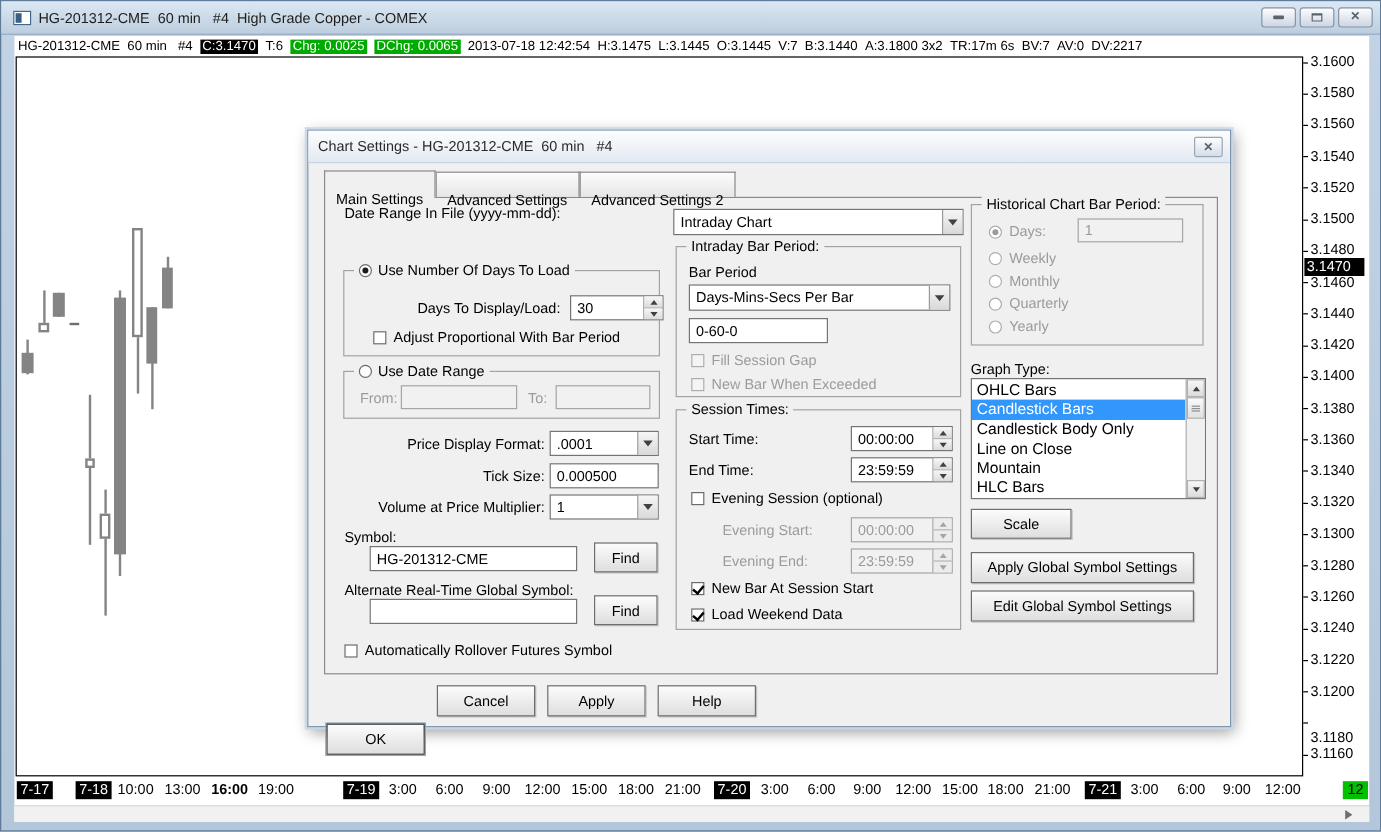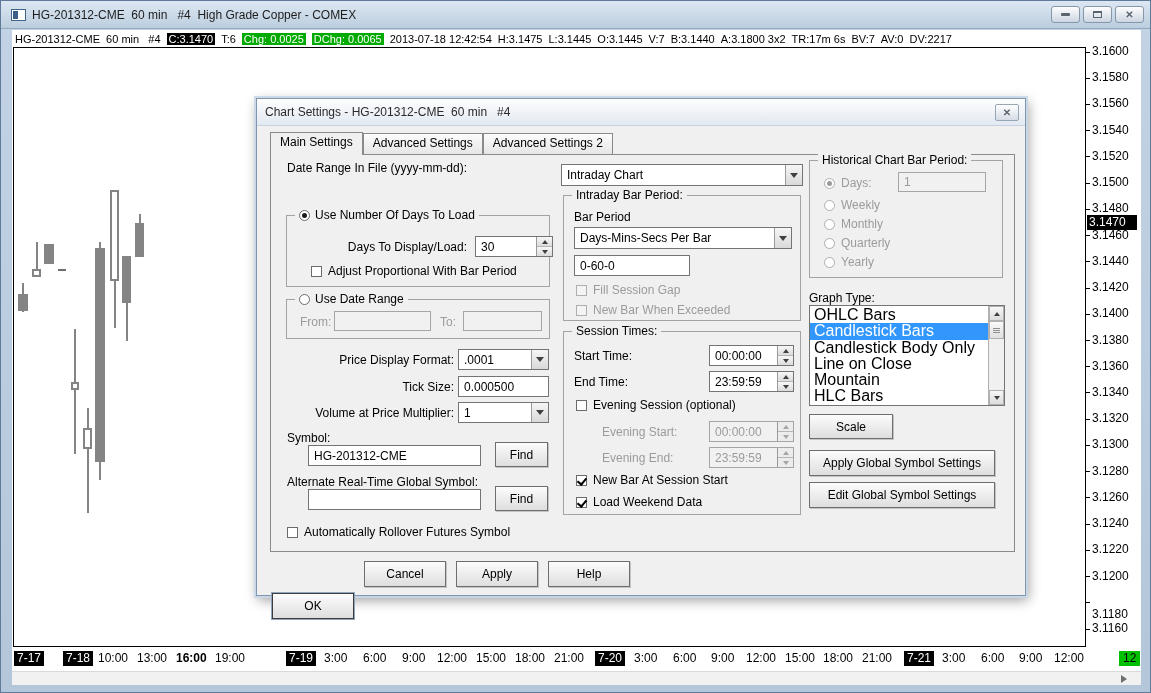--- a/index.html
+++ b/index.html
@@ -35,25 +35,25 @@
   .pa-label{position:absolute;font-size:12px;color:#000;}
   .pa-last{position:absolute;background:#000;color:#fff;font-size:12px;line-height:15px;height:15px;width:50px;padding-left:2px;}
   
   #time-axis{position:absolute;inset:0;}
   .ta-label{position:absolute;top:621px;font-size:12px;color:#000;line-height:15px;}
   .ta-label.date{background:#000;color:#fff;padding:0 3px;}
   .ta-label.current{background:#00C000;color:#000;padding:0 4px;}
   .hscroll{position:absolute;left:0;top:641px;width:1129px;height:14px;background:#f1f1f1;border-top:1px solid #d9d9d9;}
   .hscroll-arrow{position:absolute;right:14px;top:3px;width:0;height:0;border-top:4px solid transparent;border-bottom:4px solid transparent;border-left:6px solid #6e6e6e;}
   
-  .dialog{position:absolute;left:255px;top:97px;width:770px;height:498px;background:#f0f0f0;border:1px solid #7f96ad;box-shadow:0 0 0 2px rgba(200,215,232,.9),2px 4px 12px rgba(0,0,0,.4);}
+  .dialog{position:absolute;left:255px;top:107px;width:770px;height:498px;background:#f0f0f0;border:1px solid #7f96ad;box-shadow:0 0 0 2px rgba(200,215,232,.9),2px 4px 12px rgba(0,0,0,.4);}
   .dlg-title{position:absolute;left:0;top:0;right:0;height:27px;background:linear-gradient(#fdfdfe,#e2e9f2);border-bottom:1px solid #c7d3e0;display:flex;align-items:center;padding:0 8px;font-size:12px;color:#2a2a2a;}
   .dlg-close{position:absolute;right:6px;top:5px;width:24px;height:17px;border:1px solid #97a5b5;border-radius:2px;background:linear-gradient(#fefefe,#d6dde6);display:flex;align-items:center;justify-content:center;font-size:10px;font-weight:bold;color:#5a646f;}
   .tabs{position:absolute;left:13px;top:33px;display:flex;align-items:flex-end;z-index:2;}
-  .tab{font-size:12px;padding:2px 9px 3px 9px;border:1px solid #8a8a8a;border-bottom:none;background:linear-gradient(#fcfcfc,#e6e6e6);margin-right:0;height:21px;}
+  .tab{font-size:12px;padding:16px 9px 3px 9px;border:1px solid #8a8a8a;border-bottom:none;background:linear-gradient(#fcfcfc,#e6e6e6);margin-right:0;height:21px;}
   .tab.active{background:#f0f0f0;height:23px;margin-bottom:-1px;position:relative;}
   .panel{position:absolute;left:13px;top:55px;width:745px;height:398px;border:1px solid #8a8a8a;background:#f0f0f0;}
   .lbl{position:absolute;font-size:12px;color:#000;white-space:nowrap;}
   .lbl.dis{color:#9b9b9b;}
   .rlabel{position:absolute;font-size:12px;color:#000;text-align:right;white-space:nowrap;}
   .tfield{position:absolute;background:#fff;border:1px solid #747474;font-size:12px;display:flex;align-items:center;padding:0 5px;color:#000;}
   .tfield.ro{background:#f2f2f2;border-color:#9a9a9a;}
   .tfield.dis{background:#f1f1f1;color:#9b9b9b;border-color:#a5a5a5;}
   .ddfield,.spinfield{position:absolute;background:#fff;border:1px solid #747474;display:flex;}
   .dval{flex:1;font-size:12px;display:flex;align-items:center;padding:0 5px;overflow:hidden;white-space:nowrap;}
@@ -74,21 +74,21 @@
   .cb{width:11px;height:11px;border:1px solid #6b6b6b;background:#fff;position:relative;flex:none;}
   .cb.checked::after{content:"";position:absolute;left:2px;top:0px;width:4px;height:7px;border-right:2px solid #000;border-bottom:2px solid #000;transform:rotate(40deg);}
   .cb.dis{border-color:#aeaeae;background:#f4f4f4;}
   .radio{width:11px;height:11px;border:1px solid #6b6b6b;border-radius:50%;background:#fff;position:relative;flex:none;}
   .radio.sel::after{content:"";position:absolute;left:2px;top:2px;width:5px;height:5px;border-radius:50%;background:#1c1c1c;}
   .radio.dis{border-color:#aeaeae;} .radio.dis.sel::after{background:#9b9b9b;}
   .btn{position:absolute;display:flex;align-items:center;justify-content:center;font-size:12px;color:#000;background:linear-gradient(#fcfcfc,#dedede);border:1px solid #6e6e6e;box-shadow:1px 1px 0 rgba(0,0,0,.18);}
   .btn.default{border:1px solid #3c3c3c;box-shadow:0 0 0 1px #8fa6bd,1px 1px 0 rgba(0,0,0,.18);}
   .listbox{position:absolute;background:#fff;border:1px solid #747474;display:flex;}
   .lb-items{flex:1;overflow:hidden;padding-top:1px;}
-  .lb-item{height:16.3px;font-size:16px;line-height:16px;padding:0 4px;white-space:nowrap;overflow:hidden;color:#000;}
+  .lb-item{height:16.3px;font-size:13px;line-height:16px;padding:0 4px;white-space:nowrap;overflow:hidden;color:#000;}
   .lb-item.sel{background:#3197FD;color:#fff;}
   .lb-scroll{width:16px;background:#f0f0f0;border-left:1px solid #b0b0b0;position:relative;}
   .lb-btn{position:absolute;left:0;right:0;height:15px;background:linear-gradient(#f7f7f7,#dcdcdc);border:1px solid #b0b0b0;display:flex;align-items:center;justify-content:center;}
   .lb-thumb{position:absolute;left:0;right:0;top:15px;height:18px;background:linear-gradient(#fafafa,#e0e0e0);border:1px solid #b0b0b0;display:flex;flex-direction:column;align-items:center;justify-content:center;gap:1px;}
   .grip{width:7px;height:1px;background:#8e8e8e;}
 </style>
 </head>
 <body>
 
 <div class="screen">

